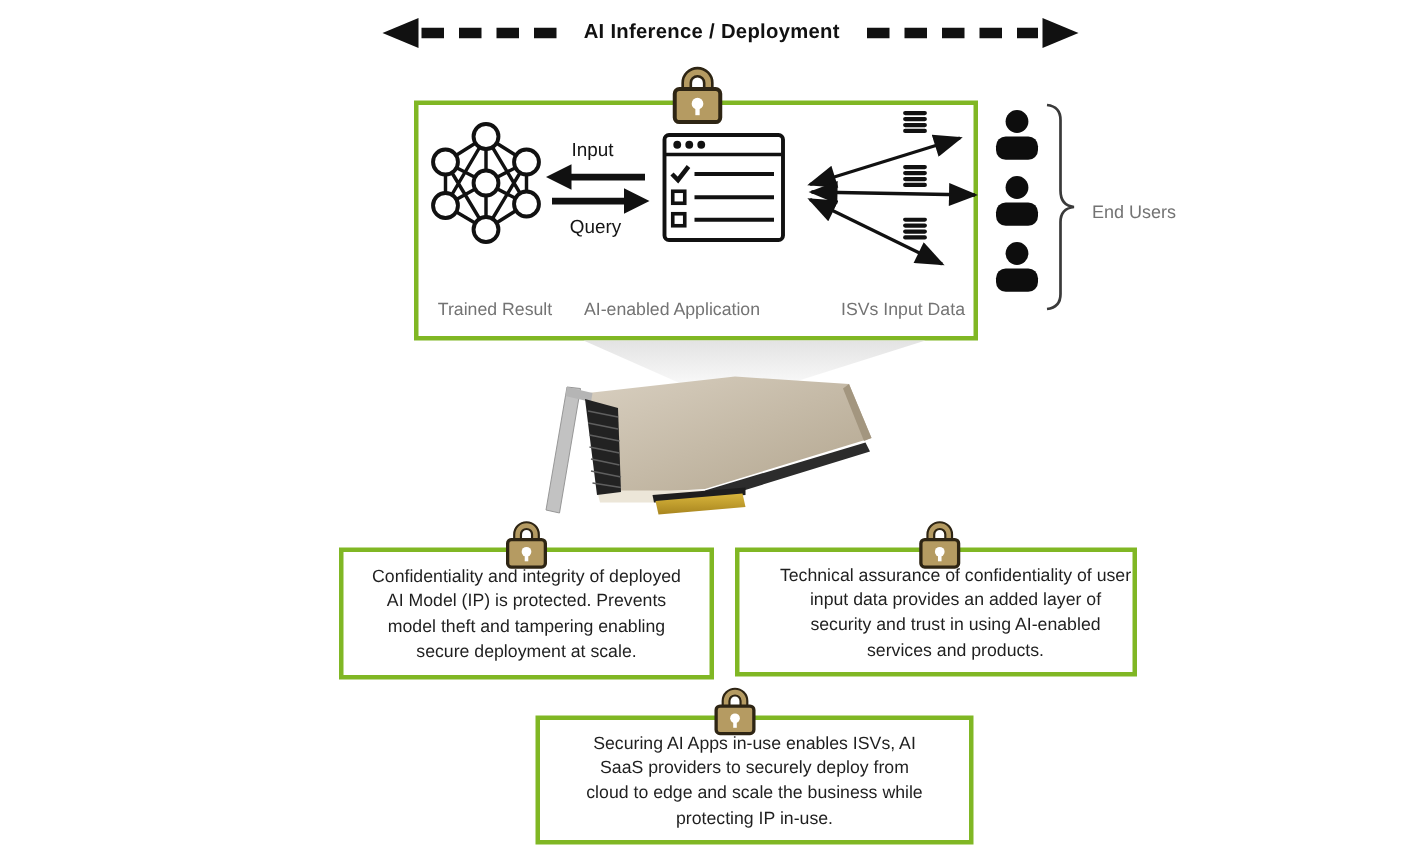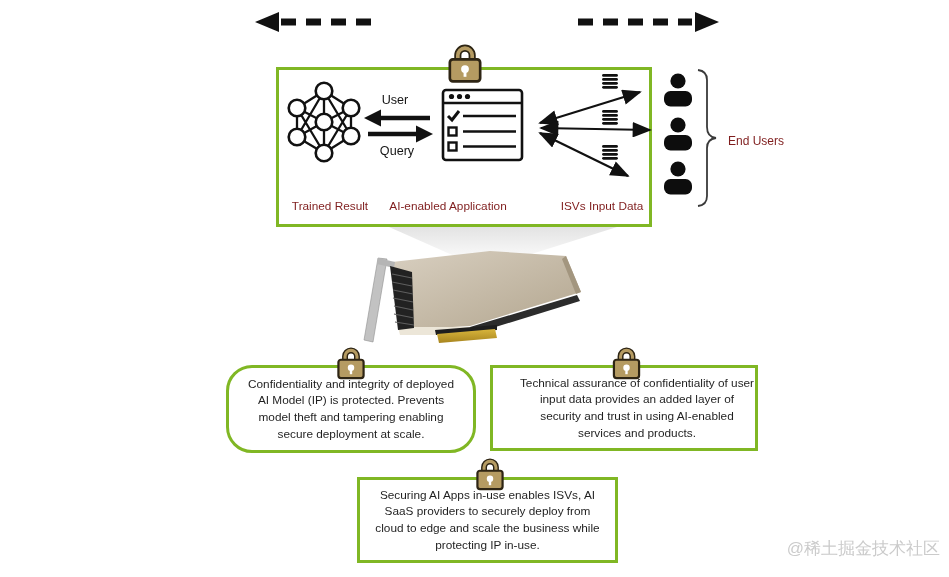--- a/index.html
+++ b/index.html
@@ -5,74 +5,74 @@
   html,body{margin:0;padding:0;background:#fff;}
   .canvas{
     position:relative;width:949px;height:577px;background:#fff;overflow:hidden;
     font-family:"Liberation Sans","DejaVu Sans",sans-serif;color:#1c1c1c;
   }
   .abs{position:absolute;}
   .title{
     left:0;top:13px;width:949px;text-align:center;
     font-size:13.5px;font-weight:600;letter-spacing:.2px;color:#111;z-index:2;
   }
-  .lbl{position:absolute;text-align:center;color:#7f1d1d;z-index:2;white-space:nowrap;}
+  .lbl{position:absolute;text-align:center;color:#737373;z-index:2;white-space:nowrap;}
   .lbl.qr{font-size:12.6px;font-weight:500;color:#151515;}
   .lbl.small{font-size:11.8px;}
   .main-box{
     position:absolute;left:276px;top:67px;width:376px;height:160px;
     border:3px solid var(--green);box-sizing:border-box;background:#fff;z-index:1;
   }
   .callout{
     position:absolute;border:3px solid var(--green);box-sizing:border-box;background:#fff;
     display:flex;align-items:center;justify-content:center;z-index:1;
   }
   .callout .ctext{
     text-align:center;font-size:11.8px;line-height:1.42;color:#1f1f1f;
   }
-  .c1{left:226px;top:365px;width:250px;height:88px;border-radius:26px;}
+  .c1{left:226px;top:365px;width:250px;height:88px;}
   .c1 .ctext{width:218px;}
   .c2{left:490px;top:365px;width:268px;height:86px;}
   .c2 .ctext{width:238px;margin-left:26px;}
-  .c3{left:357px;top:477px;width:261px;height:86px;}
+  .c3{left:357px;top:477px;width:292px;height:86px;}
   .c3 .ctext{width:236px;}
   .watermark{
     position:absolute;left:740px;top:537px;width:200px;text-align:right;
     font-size:17px;color:#cbcbcb;z-index:2;
   }
   svg.art{position:absolute;left:0;top:0;z-index:5;pointer-events:none;}
 </style>
 </head>
 <body>
 
 <div class="canvas">
 
+  <div class="abs title">AI Inference / Deployment</div>
 
   <div class="main-box"></div>
 
-  <div class="lbl qr" style="left:363px;top:93px;width:64px;">User</div>
+  <div class="lbl qr" style="left:363px;top:93px;width:64px;">Input</div>
   <div class="lbl qr" style="left:365px;top:144px;width:64px;">Query</div>
 
   <div class="lbl small" style="left:272px;top:199px;width:116px;">Trained Result</div>
   <div class="lbl small" style="left:378px;top:199px;width:140px;">AI-enabled Application</div>
   <div class="lbl small" style="left:543px;top:199px;width:118px;">ISVs Input Data</div>
 
   <div class="lbl small" style="left:728px;top:134px;font-size:12px;">End Users</div>
 
   <div class="callout c1">
     <div class="ctext">Confidentiality and integrity of deployed AI Model (IP) is protected. Prevents model theft and tampering enabling secure deployment at scale.</div>
   </div>
   <div class="callout c2">
     <div class="ctext">Technical assurance of confidentiality of user input data provides an added layer of security and trust in using AI-enabled services and products.</div>
   </div>
   <div class="callout c3">
     <div class="ctext">Securing AI Apps in-use enables ISVs, AI SaaS providers to securely deploy from cloud to edge and scale the business while protecting IP in-use.</div>
   </div>
 
-  <div class="watermark">@稀土掘金技术社区</div>
 
   <svg class="art" width="949" height="577" viewBox="0 0 949 577">
     <defs>
       <marker id="mE" viewBox="0 0 10 8" refX="9" refY="4" markerWidth="9" markerHeight="7" orient="auto">
         <path d="M0,0 L10,4 L0,8 z" fill="#111"></path>
       </marker>
       <marker id="mS" viewBox="0 0 10 8" refX="9" refY="4" markerWidth="9" markerHeight="7" orient="auto-start-reverse">
         <path d="M0,0 L10,4 L0,8 z" fill="#111"></path>
       </marker>
       <linearGradient id="funnelGrad" x1="0" y1="0" x2="0" y2="1">

